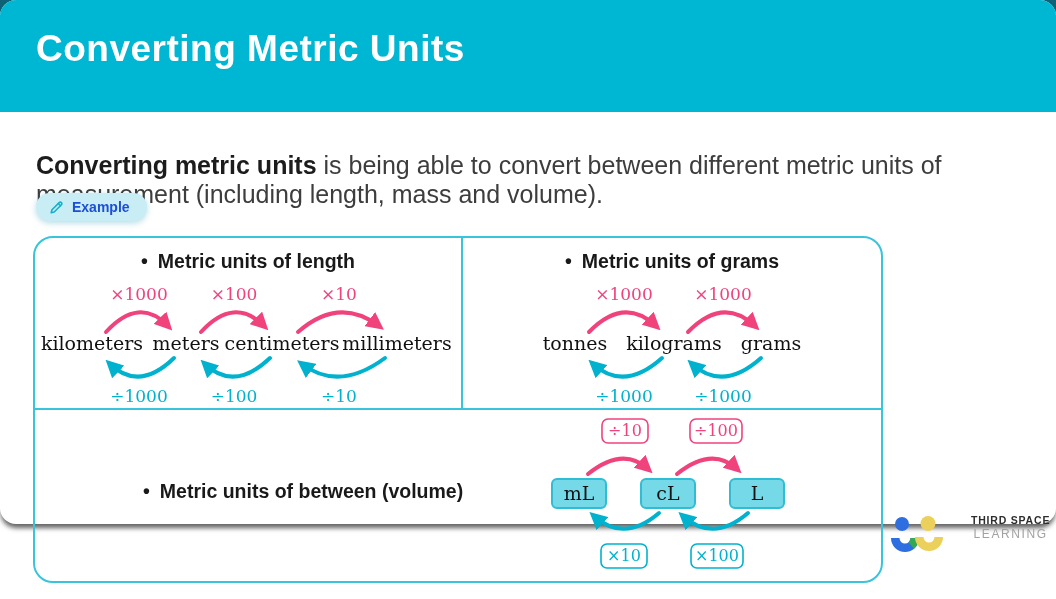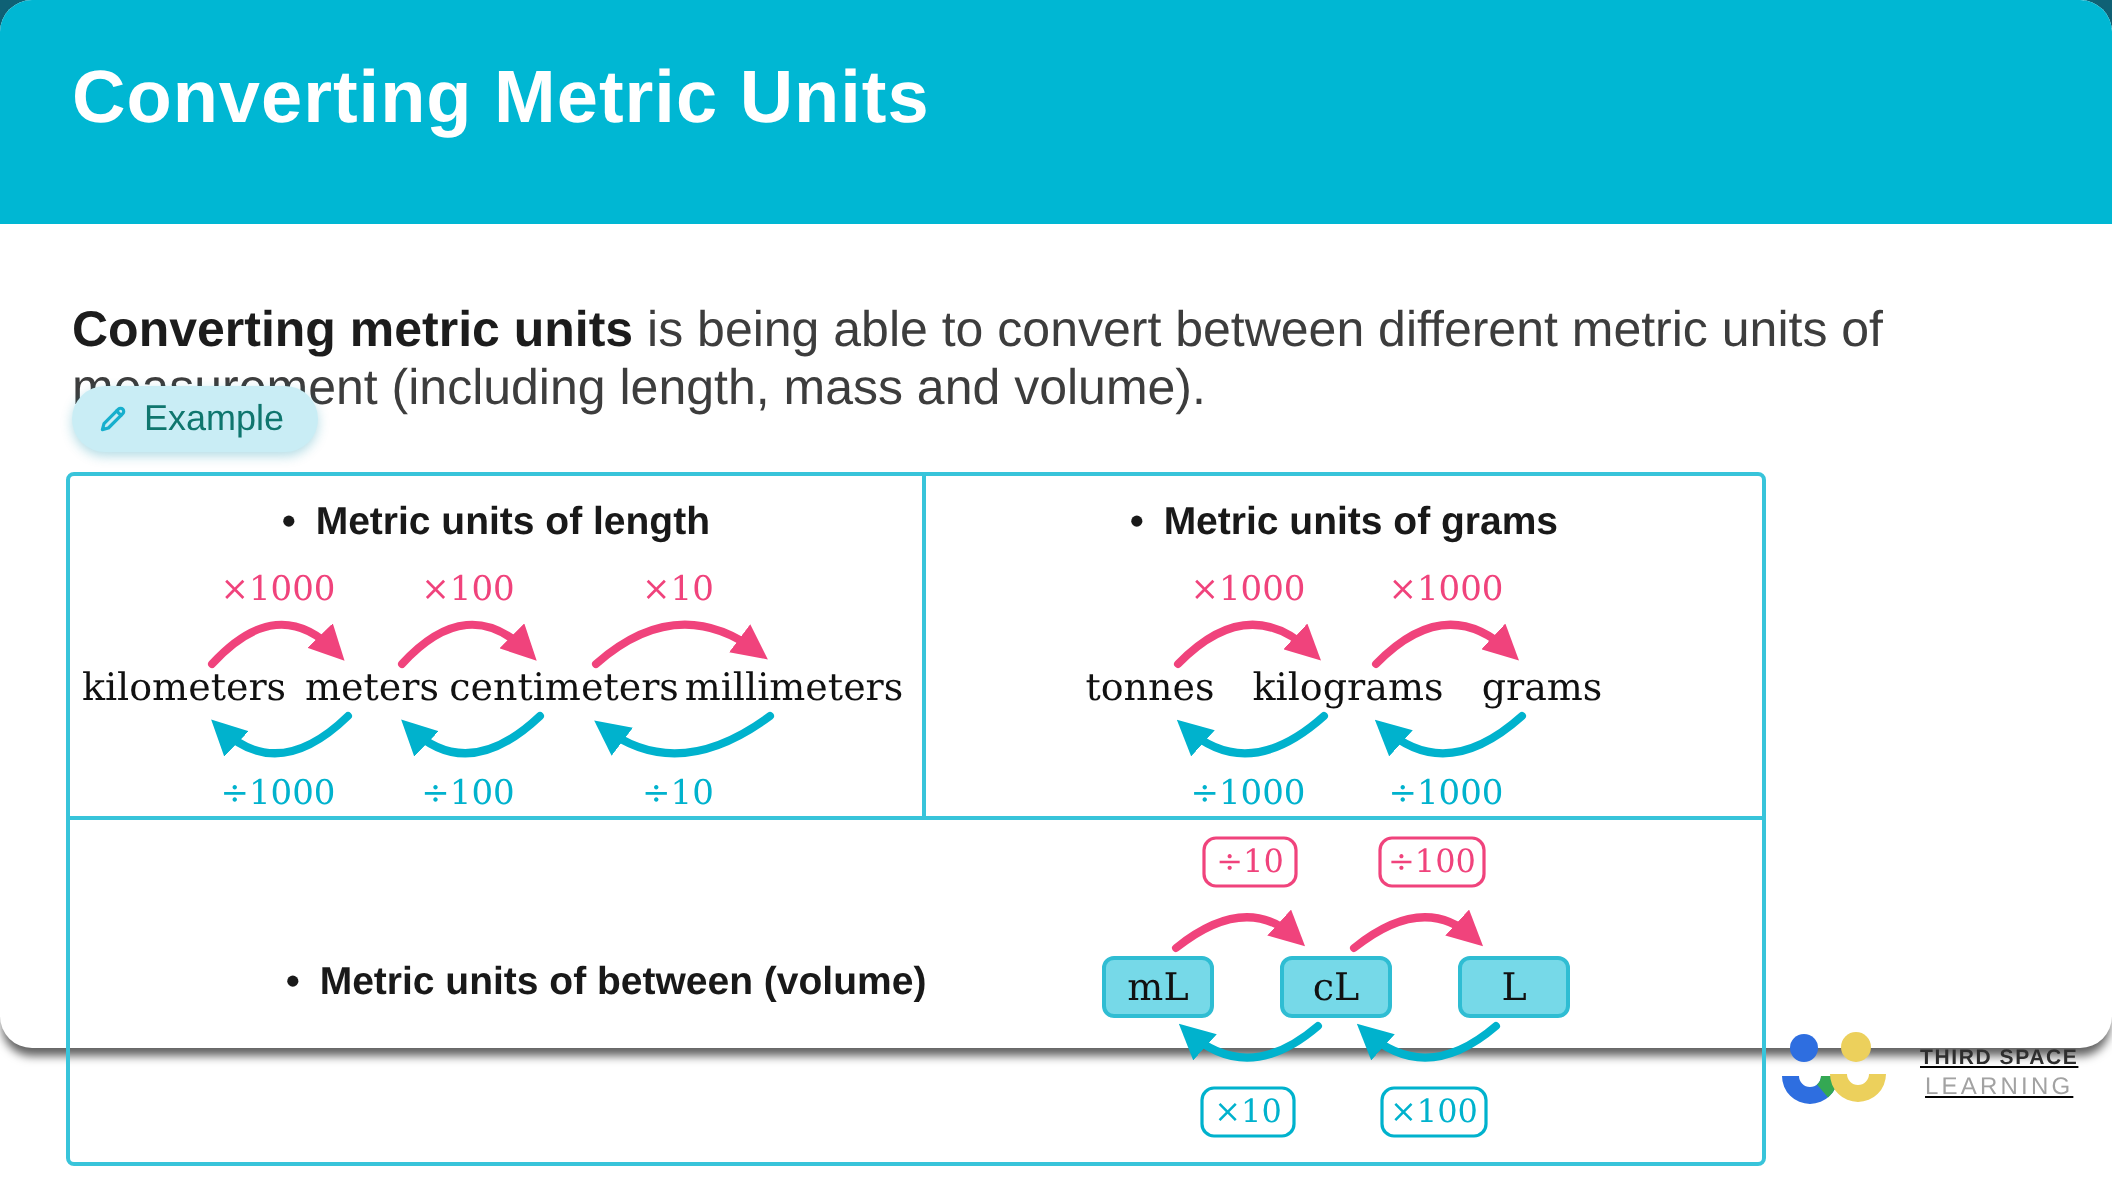--- a/index.html
+++ b/index.html
@@ -16,24 +16,24 @@
   .page-title{position:absolute;left:36px;top:28px;font-size:37px;font-weight:700;
               color:#ffffff;letter-spacing:0.5px;}
 
   .intro{position:absolute;left:36px;top:126px;width:1000px;font-size:25px;line-height:29px;
          color:#3d3d3d;margin-top:25px;}
   .intro b{color:#1c1c1c;font-weight:700;}
 
   .example-badge{position:absolute;left:36px;top:193px;display:inline-flex;align-items:center;gap:8px;
                  background:#c9edf5;border-radius:999px;padding:6px 17px 6px 13px;
                  box-shadow:0 2px 6px rgba(0,140,170,0.30);cursor:pointer;}
-  .example-badge span{color:#0f766e;font-weight:400;font-size:18px;}
+  .example-badge span{color:#1d4ed8;font-weight:700;font-size:14px;}
 
   .main-box{position:absolute;left:33px;top:236px;width:850px;height:347px;box-sizing:border-box;
-            border:2px solid #38c4da;border-radius:4px;display:grid;
+            border:2px solid #38c4da;border-radius:20px;display:grid;
             grid-template-columns:426px 420px;grid-template-rows:170px 173px;}
   .cell{position:relative;}
   .cell-mass{border-left:2px solid #38c4da;}
   .cell-capacity{grid-column:1 / span 2;border-top:2px solid #38c4da;}
 
   .cell-heading{position:absolute;top:12px;left:0;width:100%;text-align:center;
                 font-size:19.5px;font-weight:700;color:#191919;}
   .cell-heading .bullet{margin-right:10px;}
   .capacity-heading{position:absolute;left:108px;top:70px;font-size:19.5px;font-weight:700;color:#191919;}
   .capacity-heading .bullet{margin-right:10px;}
@@ -43,21 +43,21 @@
   svg text.div{font-family:"DejaVu Serif","Liberation Serif",serif;font-size:17px;fill:#00b2cd;}
   svg text.boxunit{font-family:"DejaVu Serif","Liberation Serif",serif;font-size:19px;fill:#111111;}
   svg text.pinklab{font-family:"DejaVu Serif","Liberation Serif",serif;font-size:16px;fill:#f0437c;}
   svg text.cyanlab{font-family:"DejaVu Serif","Liberation Serif",serif;font-size:16px;fill:#00b2cd;}
   svg path.arcP{stroke:#f0437c;stroke-width:4;fill:none;stroke-linecap:round;}
   svg path.arcC{stroke:#00b2cd;stroke-width:4;fill:none;stroke-linecap:round;}
 
   .diagram{position:absolute;left:0;top:42px;}
   .cap-diagram{position:absolute;left:505px;top:4px;}
 
-  .logo{position:absolute;left:888px;top:514px;display:flex;align-items:center;gap:14px;text-decoration:underline;}
+  .logo{position:absolute;left:888px;top:514px;display:flex;gap:25px;}
   .logo-text{display:flex;flex-direction:column;align-items:center;}
   .logo-line1{font-size:10.5px;font-weight:700;color:#2e2e2e;letter-spacing:0.8px;}
   .logo-line2{font-size:12px;font-weight:400;color:#a2a2a2;letter-spacing:1.6px;margin-top:1px;}
 </style>
 </head>
 <body>
 
 <div class="corner-back"></div>
 <div class="corner-back-right"></div>
 

